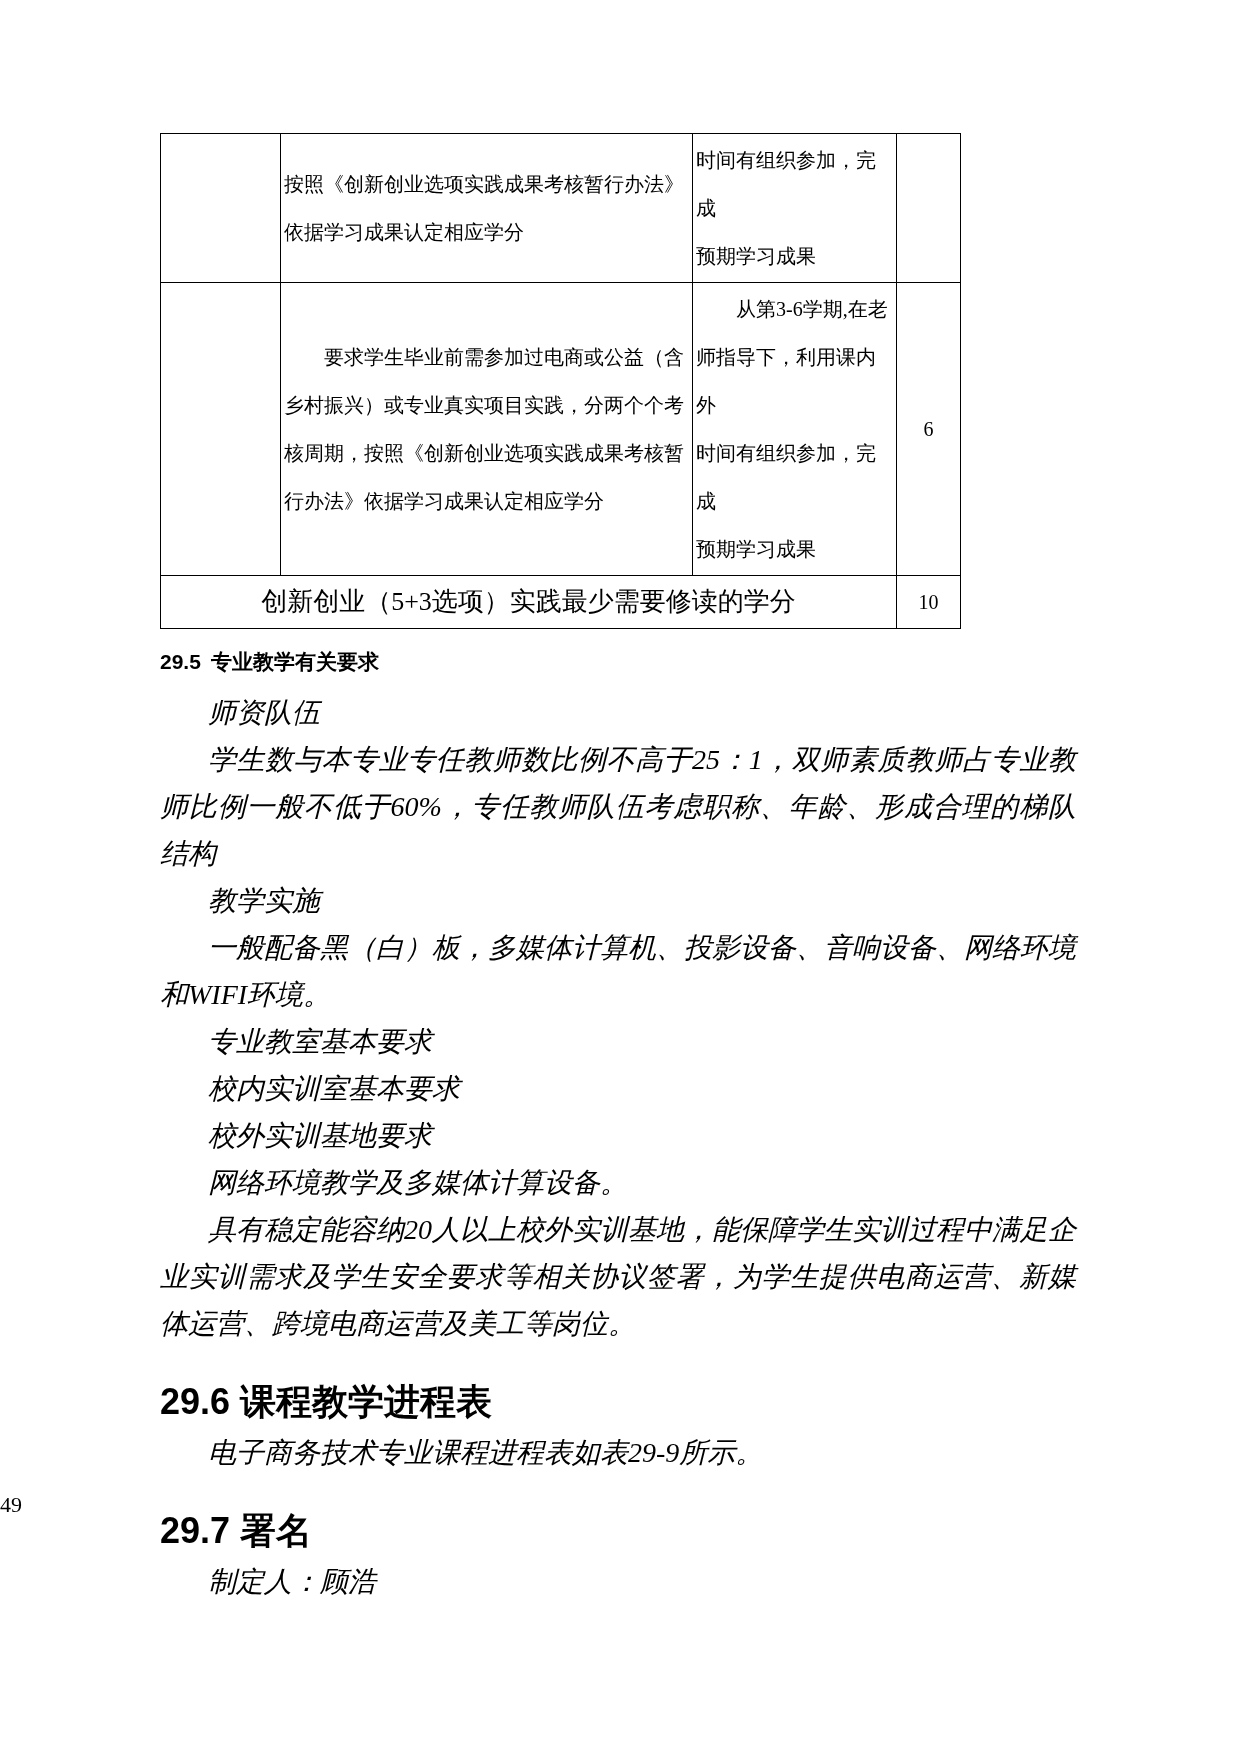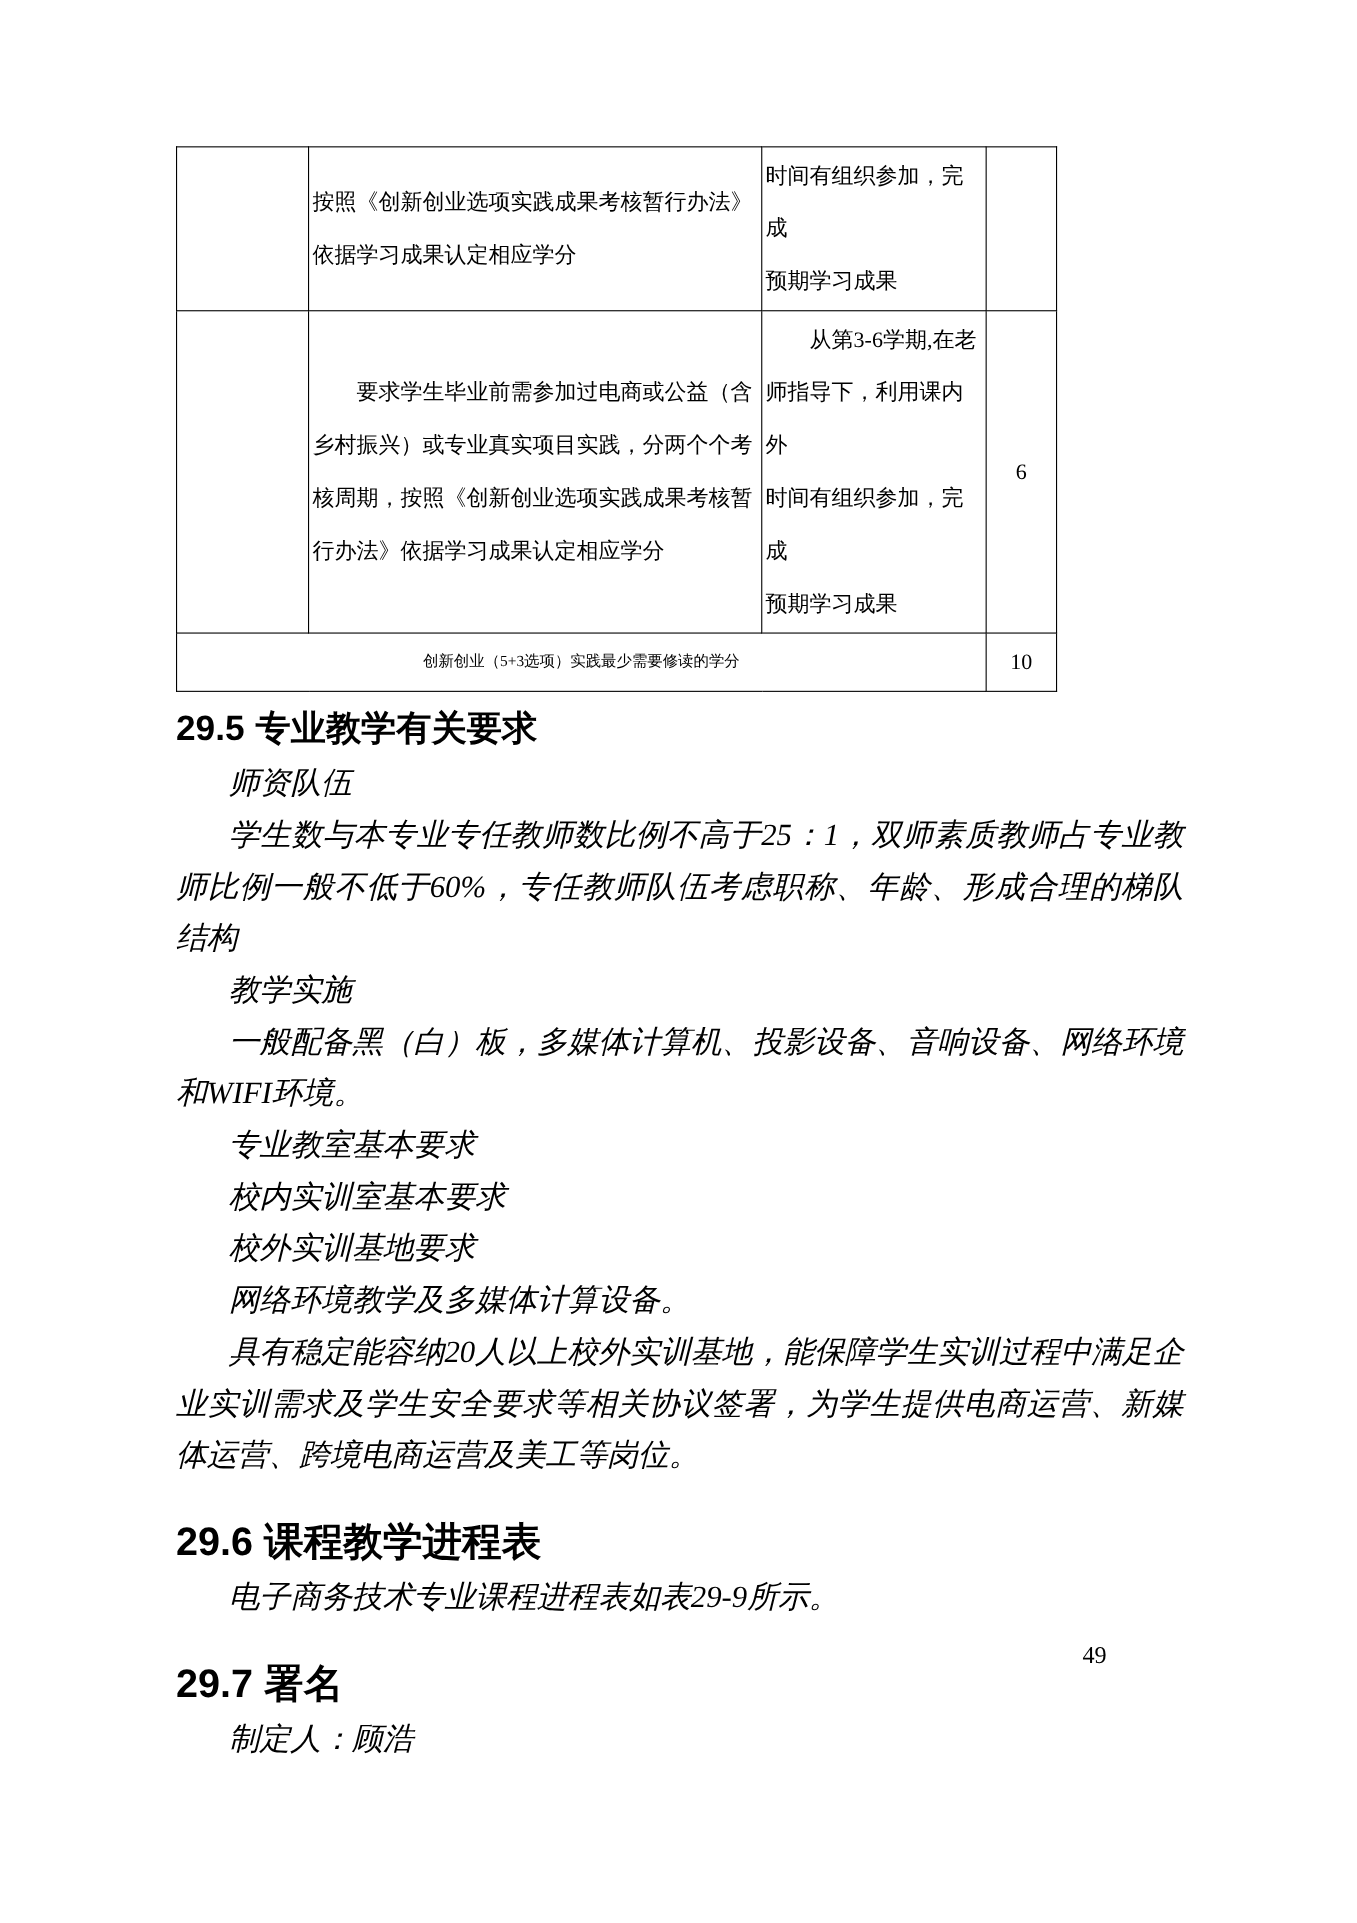--- a/index.html
+++ b/index.html
@@ -19,39 +19,39 @@
     padding: 2px 3px;
     vertical-align: middle;
     line-height: 48px;
     white-space: pre-line;
   }
   col.c1 { width: 120px; } col.c2 { width: 412px; } col.c3 { width: 204px; } col.c4 { width: 64px; }
   tr.row1 { height: 102px; }
   tr.row2 { height: 196px; }
   tr.row3 { height: 50px; }
   td.cr { text-align: center; white-space: normal; }
-  td.footer-label { text-align: center; white-space: normal; font-size: 14px; line-height: 28px; }
+  td.footer-label { text-align: center; white-space: normal; font-size: 26px; line-height: 28px; }
 
   
   .sec-heading {
     font-family: "Liberation Sans", "DejaVu Sans", sans-serif;
-    font-weight: bold; font-size: 32px; line-height: 38px;
+    font-weight: bold; font-size: 21px; line-height: 38px;
     margin: 14px 0 8px 0;
   }
   .sec-heading.large { font-size: 36px; margin-top: 36px; }
   .sec-heading .ht { margin-left: 10px; }
   .para {
     font-size: 28px; line-height: 47px;
     text-align: justify; text-indent: 48px;
     margin: 0;
     font-style: italic;
   }
   .page-num {
     position: absolute; top: 1492px; left: 0; width: 1006px;
-    text-align: right; font-size: 22px;
+    text-align: left; font-size: 22px;
   }
 </style>
 </head>
 <body>
 
 <div class="page">
   <div class="content">
 
     <table class="credits">
       <colgroup>

